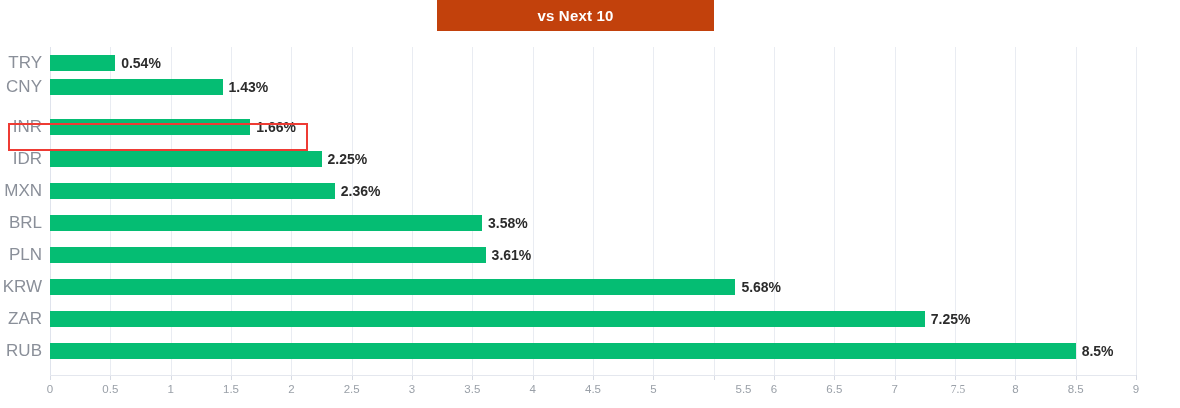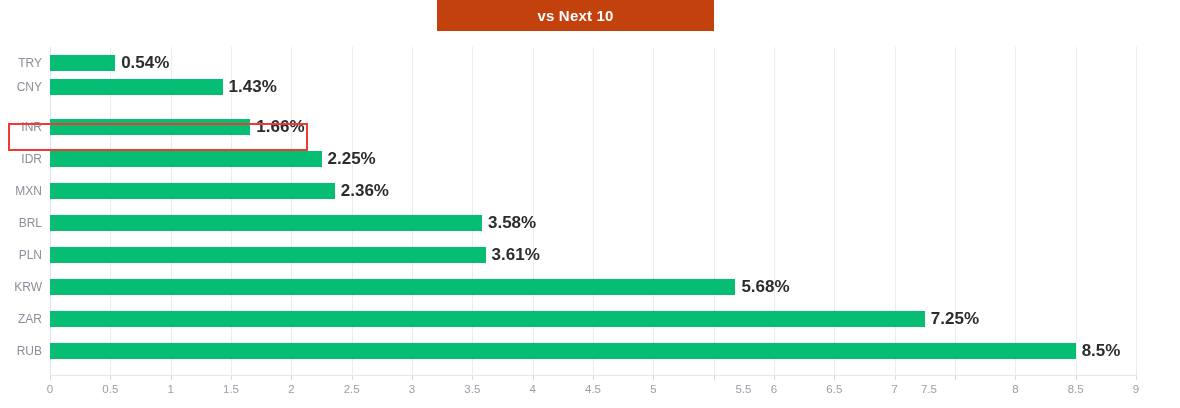--- a/index.html
+++ b/index.html
@@ -90,38 +90,38 @@
   }
   .cat-label {
     position: absolute;
     left: 0px;
     top: 0;
     width: 42px;
     height: 32px;
     display: flex;
     align-items: center;
     justify-content: flex-end;
-    font-size: 12px;
+    font-size: 17px;
     color: #8a8f99;
     white-space: nowrap;
   }
   .bar {
     position: absolute;
     left: 50px;
     top: 8px;
     height: 16px;
     background: #05bd73;
   }
   .bar-value {
     position: absolute;
     top: 0;
     height: 32px;
     display: flex;
     align-items: center;
-    font-size: 17px;
+    font-size: 14px;
     font-weight: bold;
     color: #2c2c2c;
     white-space: nowrap;
   }
 
   
   #highlight-box {
     position: absolute;
     left: 8px;
     top: 92px;
@@ -253,18 +253,18 @@
       <div class="xtick" style="left: 351.667px;">2.5</div>
       <div class="xtick" style="left: 412px;">3</div>
       <div class="xtick" style="left: 472.333px;">3.5</div>
       <div class="xtick" style="left: 532.667px;">4</div>
       <div class="xtick" style="left: 593px;">4.5</div>
       <div class="xtick" style="left: 653.333px;">5</div>
       <div class="xtick" style="left: 722px; padding-left: 43px;">5.5</div>
       <div class="xtick" style="left: 774px;">6</div>
       <div class="xtick" style="left: 834.333px;">6.5</div>
       <div class="xtick" style="left: 894.667px;">7</div>
-      <div class="xtick" style="left: 929px;">7.5</div>
+      <div class="xtick" style="left: 958px; font-family: Liberation Serif, serif;">7.5</div>
       <div class="xtick" style="left: 1015.33px;">8</div>
       <div class="xtick" style="left: 1075.67px;">8.5</div>
       <div class="xtick" style="left: 1136px;">9</div>
     </div>
 </div>
 
 </body></html>

